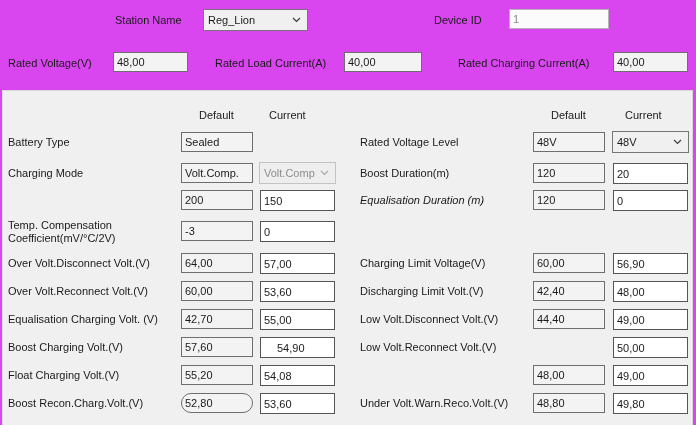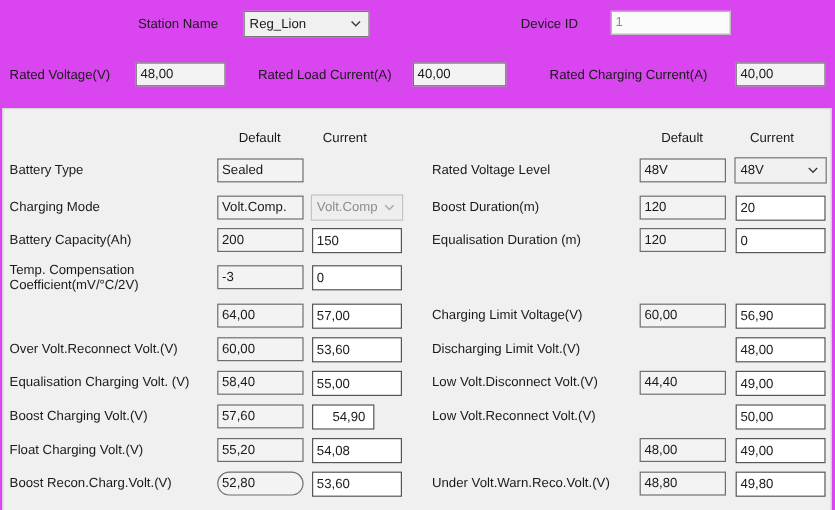--- a/index.html
+++ b/index.html
@@ -60,42 +60,42 @@
 
   <span class="lbl" style="left:8px;top:167px;">Charging Mode</span>
   <div class="rbox" style="left:181px;top:163px;width:72px;">Volt.Comp.</div>
   <div class="combo disabled" style="left:259px;top:162px;width:77px;">
     <span class="txt">Volt.Comp</span>
     <svg class="chev" width="9" height="6" viewBox="0 0 9 6">
         <path d="M1 1l3.5 3.5L8 1" fill="none" stroke="#a8a8a8" stroke-width="1.2"></path>
       </svg>
   </div>
 
-  <span class="lbl" style="left:8px;top:194px;">Battery Capacity(Ah)</span>
   <div class="rbox" style="left:181px;top:190px;width:72px;">200</div>
   <input class="inp" style="left: 260px; top: 190px; width: 75px;" value="150">
 
   <span class="lbl wrap" style="left:8px;top:219px;">Temp. Compensation Coefficient(mV/°C/2V)</span>
   <div class="rbox" style="left:181px;top:221px;width:72px;">-3</div>
   <input class="inp" style="left: 260px; top: 221px; width: 75px;" value="0">
 
+  <span class="lbl" style="left:8px;top:257px;">Over Volt.Disconnect Volt.(V)</span>
   <div class="rbox" style="left:181px;top:253px;width:72px;">64,00</div>
   <input class="inp" style="left: 260px; top: 253px; width: 75px;" value="57,00">
 
   <span class="lbl" style="left:8px;top:285px;">Over Volt.Reconnect Volt.(V)</span>
   <div class="rbox" style="left:181px;top:281px;width:72px;">60,00</div>
   <input class="inp" style="left: 260px; top: 281px; width: 75px;" value="53,60">
 
   <span class="lbl" style="left:8px;top:313px;">Equalisation Charging Volt. (V)</span>
-  <div class="rbox" style="left:181px;top:309px;width:72px;">58,40</div>
+  <div class="rbox" style="left:181px;top:309px;width:72px;">42,70</div>
   <input class="inp" style="left: 260px; top: 309px; width: 75px;" value="55,00">
 
   <span class="lbl" style="left:8px;top:341px;">Boost Charging Volt.(V)</span>
   <div class="rbox" style="left:181px;top:337px;width:72px;">57,60</div>
-  <input class="inp" style="left: 260px; top: 337px; width: 52px; padding-left: 16px;" value="54,90">
+  <input class="inp" style="left: 260px; top: 337px; width: 75px; padding-left: 16px;" value="54,90">
 
   <span class="lbl" style="left:8px;top:369px;">Float Charging Volt.(V)</span>
   <div class="rbox" style="left:181px;top:365px;width:72px;">55,20</div>
   <input class="inp" style="left: 260px; top: 365px; width: 75px;" value="54,08">
 
   <span class="lbl" style="left:8px;top:397px;">Boost Recon.Charg.Volt.(V)</span>
   <div class="rbox" style="left:181px;top:393px;width:72px;border-radius:10px;">52,80</div>
   <input class="inp" style="left: 260px; top: 393px; width: 75px;" value="53,60">
 
   <span class="lbl" style="left:360px;top:136px;">Rated Voltage Level</span>
@@ -104,29 +104,30 @@
     <span class="txt">48V</span>
     <svg class="chev" width="9" height="6" viewBox="0 0 9 6">
         <path d="M1 1l3.5 3.5L8 1" fill="none" stroke="#3c3c3c" stroke-width="1.2"></path>
       </svg>
   </div>
 
   <span class="lbl" style="left:360px;top:167px;">Boost Duration(m)</span>
   <div class="rbox" style="left:533px;top:163px;width:72px;">120</div>
   <input class="inp" style="left: 613px; top: 163px; width: 75px;" value="20">
 
-  <span class="lbl" style="left:360px;top:194px;">Equalisation Duration (m)</span>
+  <span class="lbl" style="left:360px;top:194px;font-style:italic;">Equalisation Duration (m)</span>
   <div class="rbox" style="left:533px;top:190px;width:72px;">120</div>
   <input class="inp" style="left: 613px; top: 190px; width: 75px;" value="0">
 
   <span class="lbl" style="left:360px;top:257px;">Charging Limit Voltage(V)</span>
   <div class="rbox" style="left:533px;top:253px;width:72px;">60,00</div>
   <input class="inp" style="left: 613px; top: 253px; width: 75px;" value="56,90">
 
   <span class="lbl" style="left:360px;top:285px;">Discharging Limit Volt.(V)</span>
+  <div class="rbox" style="left:533px;top:281px;width:72px;">42,40</div>
   <input class="inp" style="left: 613px; top: 281px; width: 75px;" value="48,00">
 
   <span class="lbl" style="left:360px;top:313px;">Low Volt.Disconnect Volt.(V)</span>
   <div class="rbox" style="left:533px;top:309px;width:72px;">44,40</div>
   <input class="inp" style="left: 613px; top: 309px; width: 75px;" value="49,00">
 
   <span class="lbl" style="left:360px;top:341px;">Low Volt.Reconnect Volt.(V)</span>
   <input class="inp" style="left: 613px; top: 337px; width: 75px;" value="50,00">
 
   <div class="rbox" style="left:533px;top:365px;width:72px;">48,00</div>

